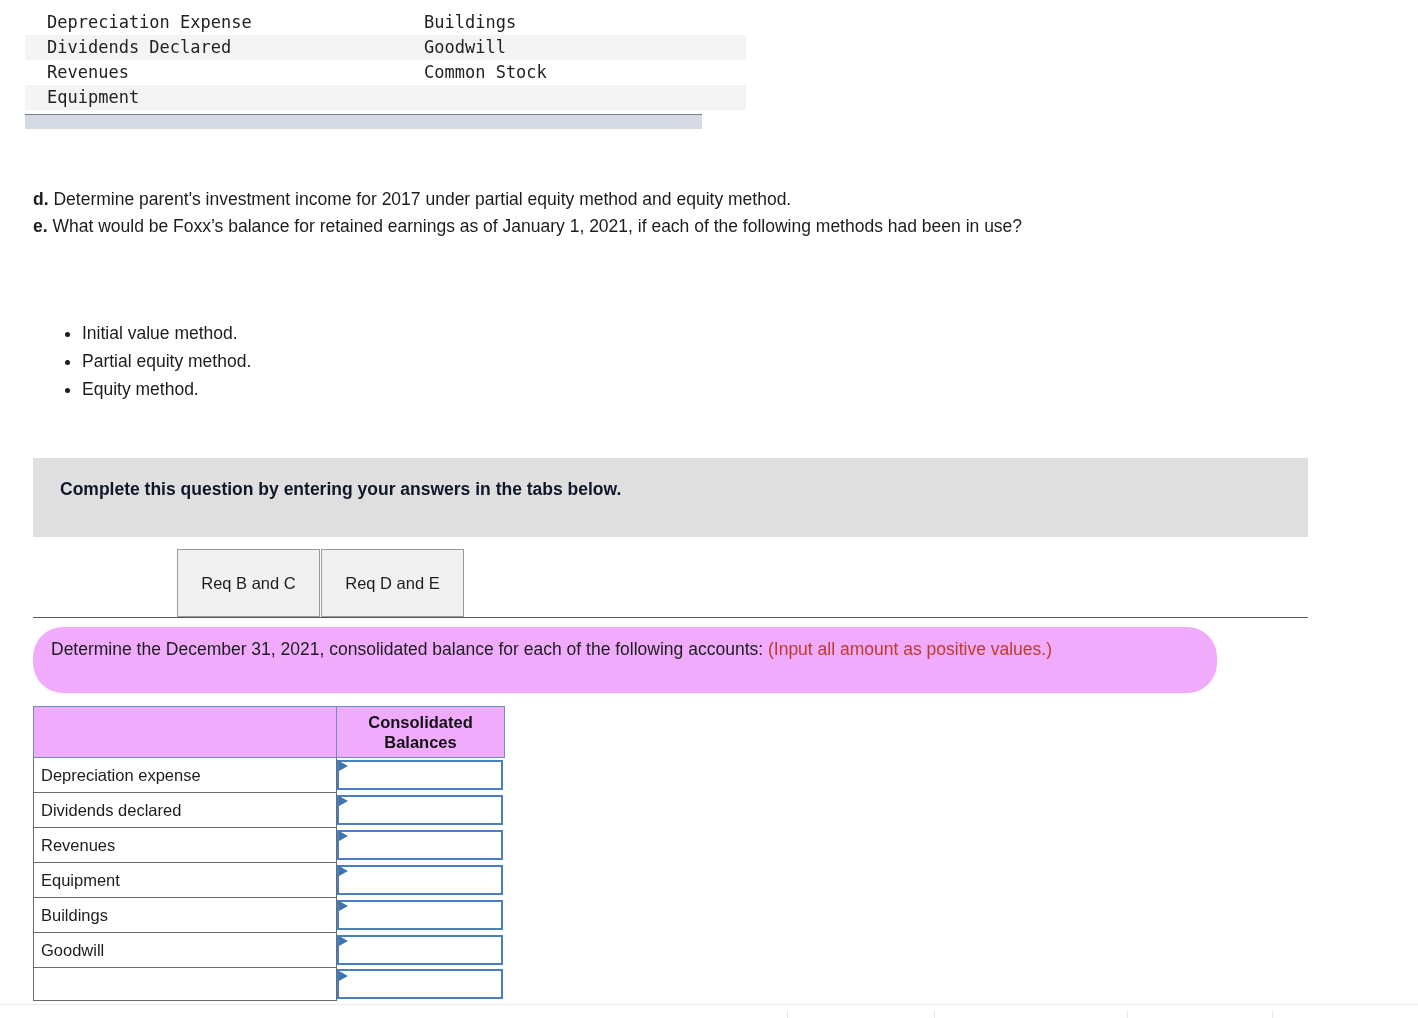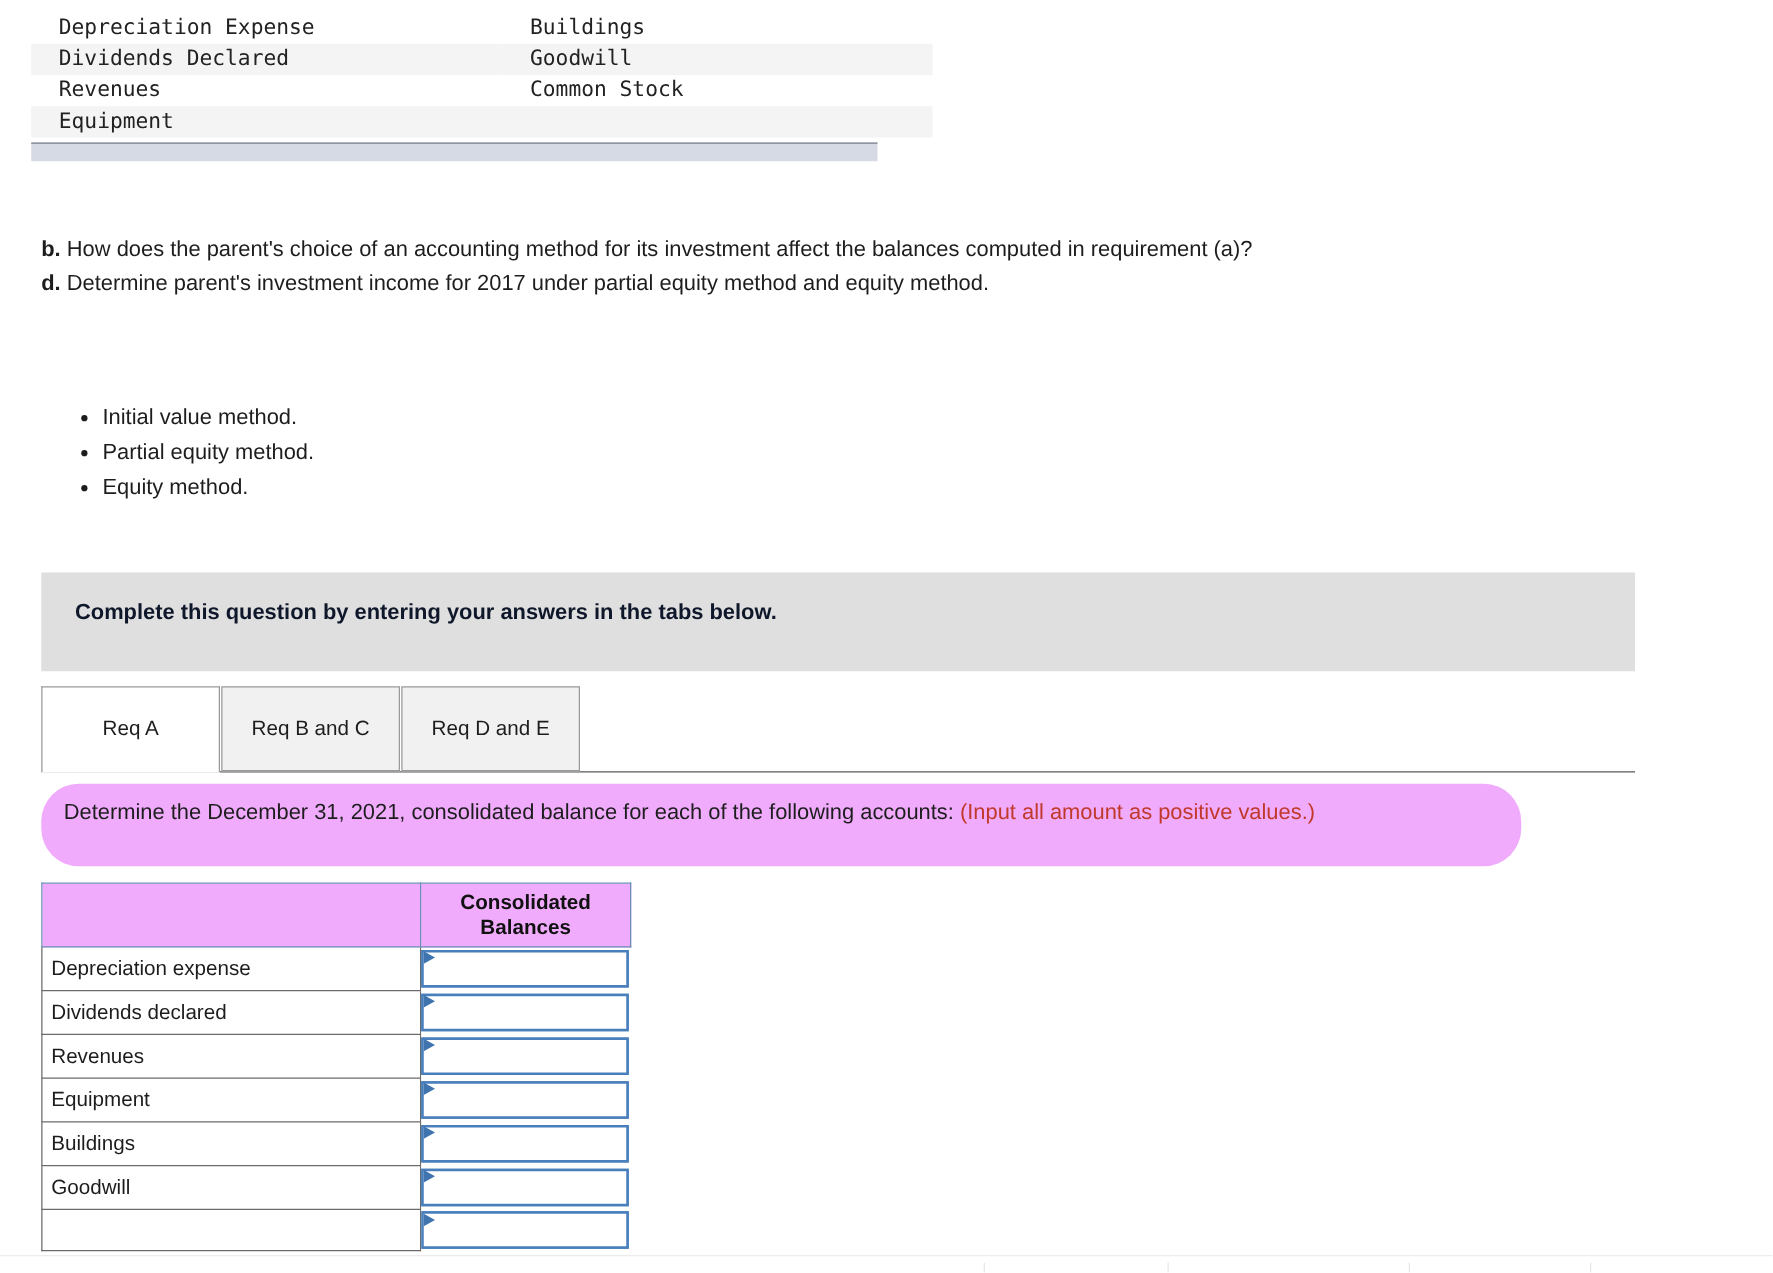--- a/index.html
+++ b/index.html
@@ -260,44 +260,41 @@
         <td class="col-a">Equipment</td>
         <td class="col-b"></td>
       </tr>
     </tbody>
   </table>
 </div>
 <div class="mono-scrollbar"></div>
 
 <div class="question-block">
   <div class="q-line">
-    <span class="q-letter">b.</span>
-    <span>How does the parent's choice of an accounting method for its investment affect the balances computed in requirement (a)?</span>
+    <span class="q-letter">d.</span>
+    <span>Determine parent's investment income for 2017 under partial equity method and equity method.</span>
   </div>
   <div class="q-line">
-    <span class="q-letter">d.</span>
-    <span>Determine parent's investment income for 2017 under partial equity method and equity method.</span>
+    <span class="q-letter">e.</span>
+    <span>What would be Foxx’s balance for retained earnings as of January 1, 2021, if each of the following methods had been in use?</span>
   </div>
 </div>
 
 <ul class="method-list">
   <li>Initial value method.</li>
   <li>Partial equity method.</li>
   <li>Equity method.</li>
 </ul>
 
 <div class="gray-banner">
   <div class="gb-text">Complete this question by entering your answers in the tabs below.</div>
 </div>
 
 <div class="tab-strip">
   <div class="tab-rule"></div>
-  <div class="tab tab-a active">
-    <span>Req A</span>
-  </div>
   <div class="tab tab-de">
     <span>Req D and E</span>
   </div>
   <div class="tab tab-bc">
     <span>Req B and C</span>
   </div>
 </div>
 
 <div class="blue-banner">
   <span>Determine the December 31, 2021, consolidated balance for each of the following accounts: </span><span class="red">(Input all amount as positive values.)</span>

